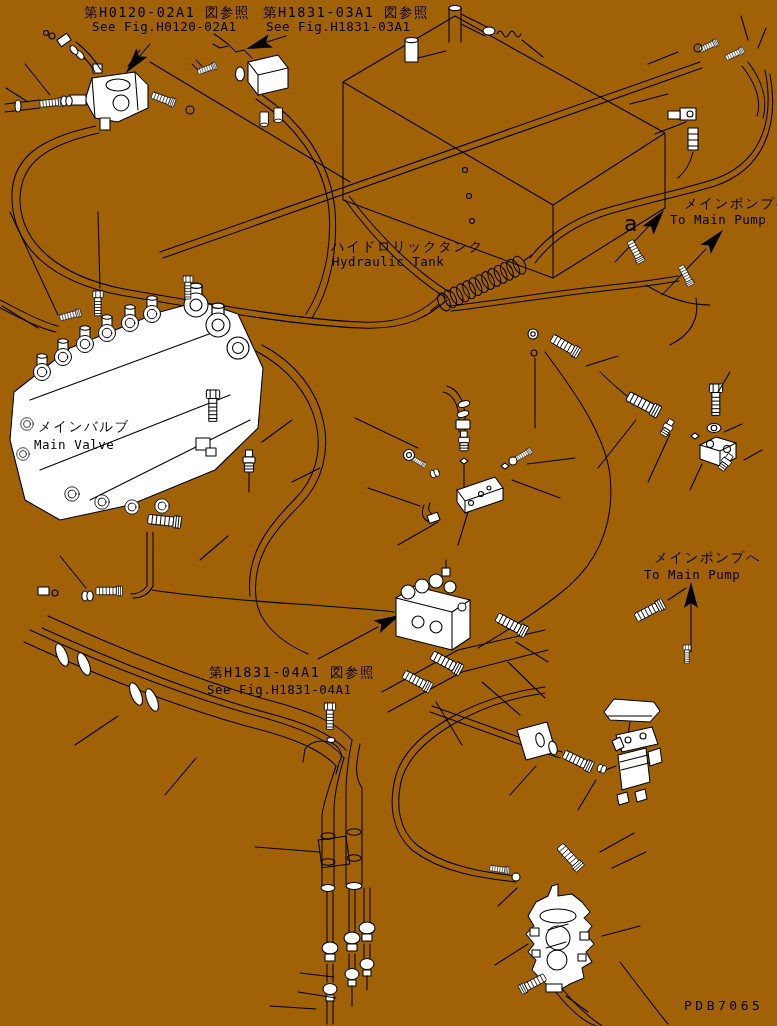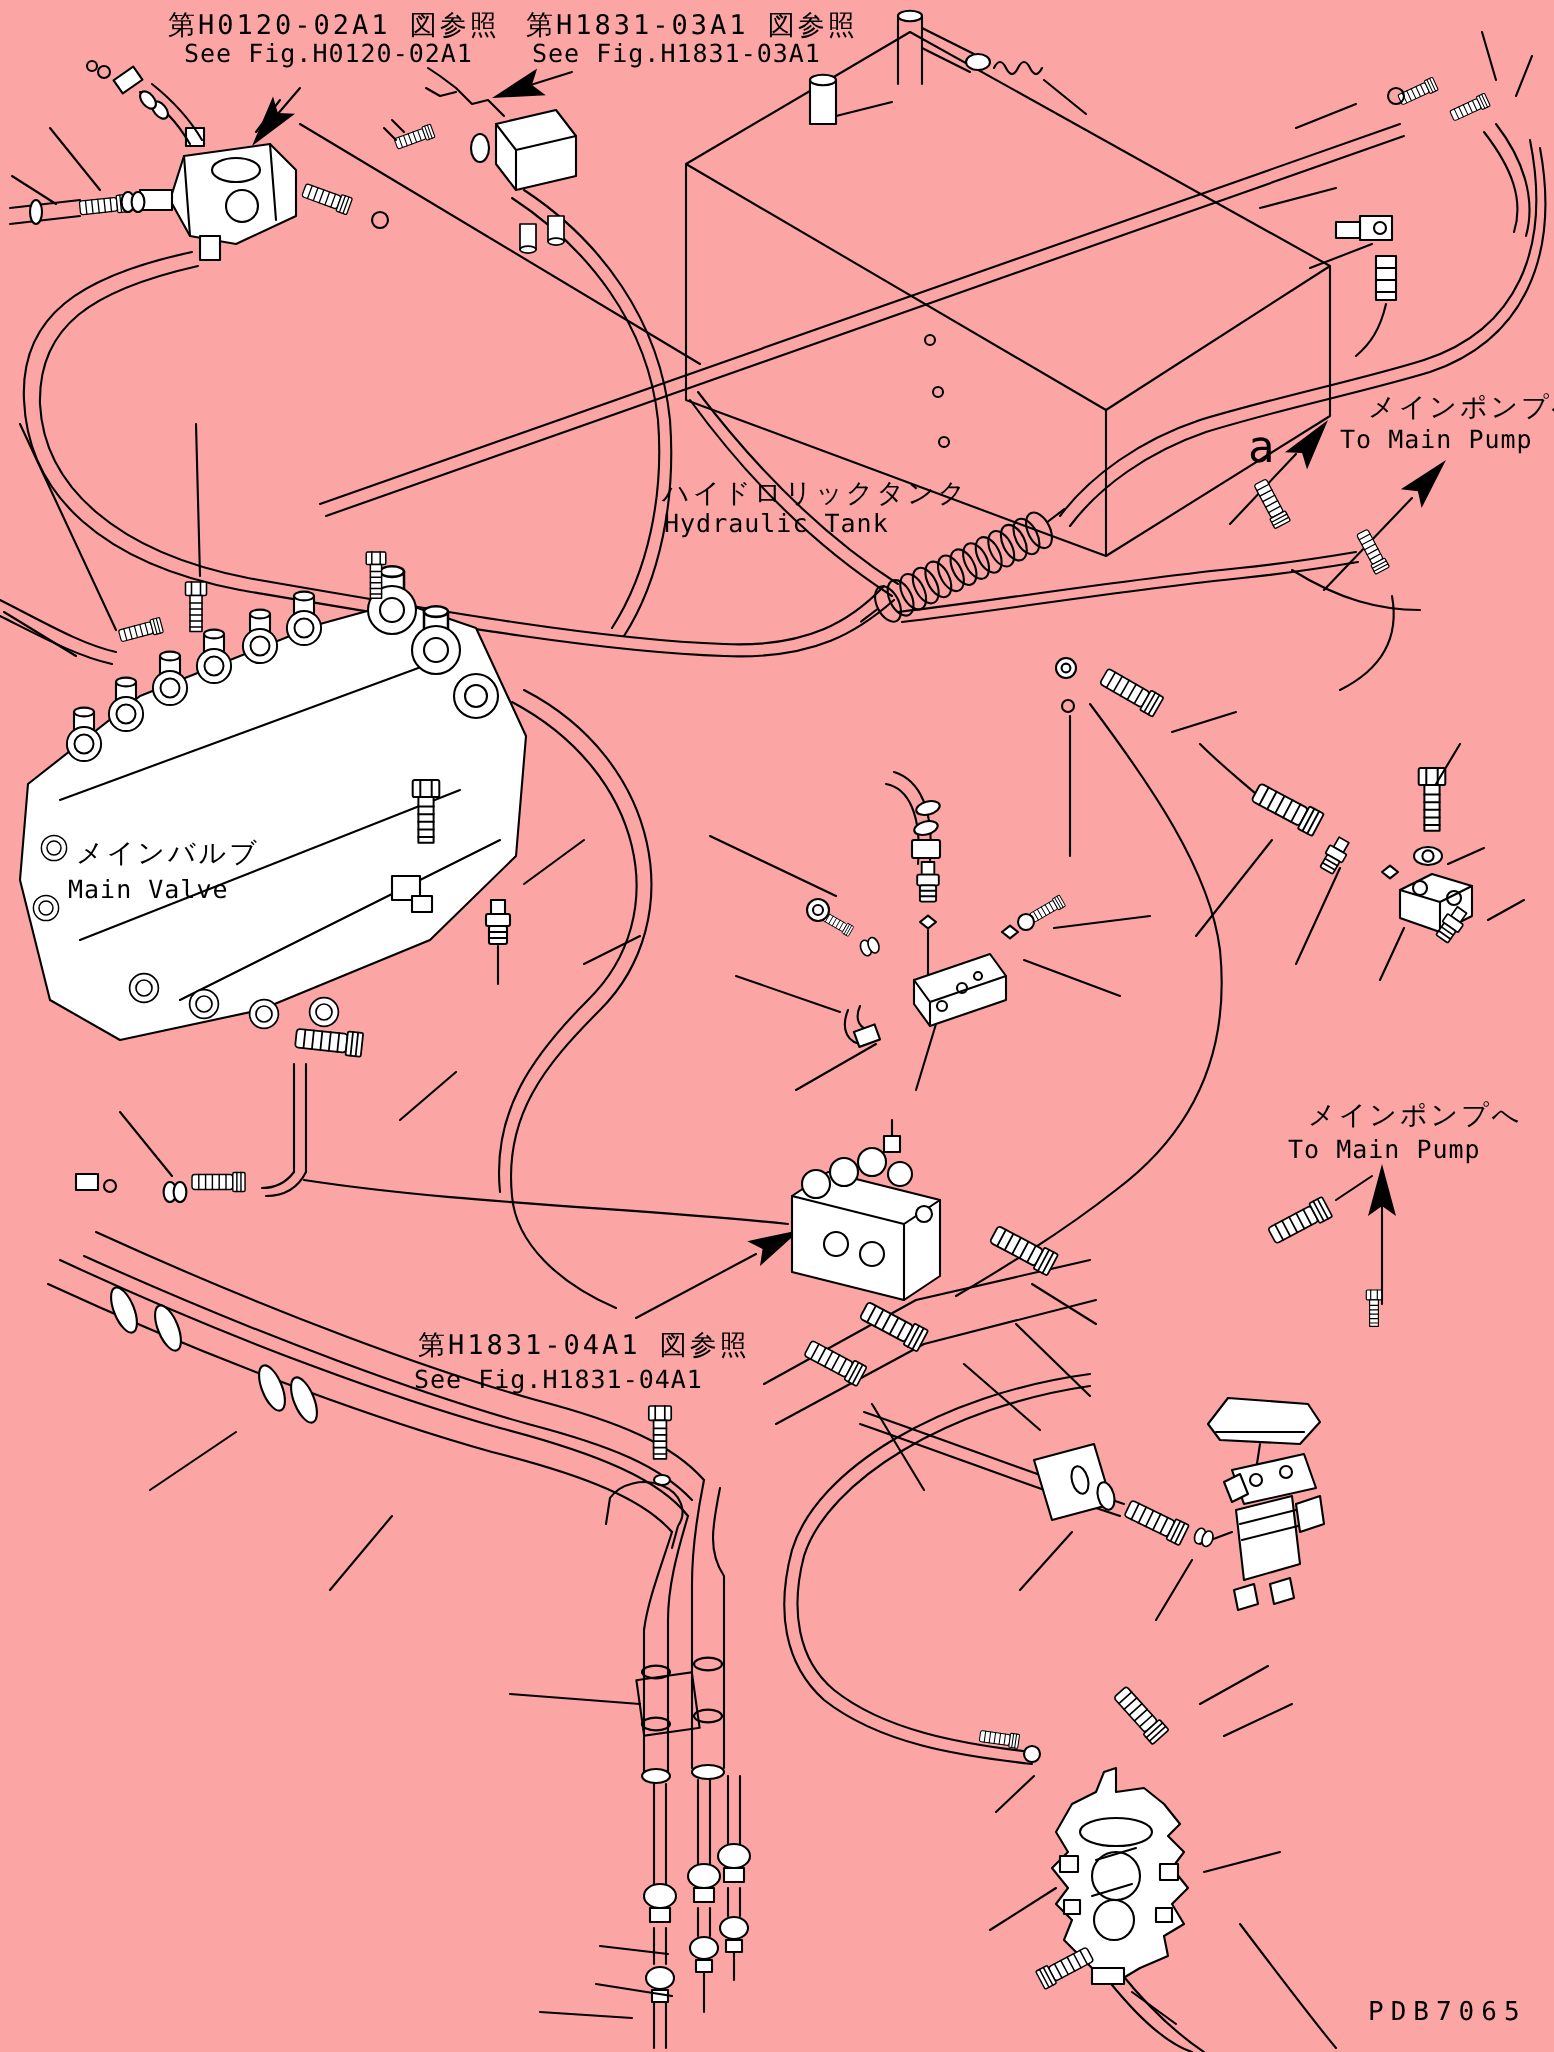--- a/index.html
+++ b/index.html
@@ -1,16 +1,16 @@
 <!DOCTYPE html>
 <html><head>
 <meta charset="utf-8">
 <style>
   html,body{margin:0;padding:0;background:#fff;}
-  .stage{position:relative;width:777px;height:1026px;background:#fca5a5;overflow:hidden;}
+  .stage{position:relative;width:777px;height:1026px;background:#a16207;overflow:hidden;}
   svg{display:block;}
   .ln{stroke:#000;fill:none;stroke-width:1.05;stroke-linecap:round;stroke-linejoin:round;}
   .w{fill:#fff;}
   .b{fill:#000;stroke:none;}
   text{fill:#000;stroke:none;}
   .jp{font:13.5px "DejaVu Sans Mono","DejaVu Sans",monospace;letter-spacing:1.5px;}
   .en{font:12.5px "DejaVu Sans Mono","DejaVu Sans",monospace;letter-spacing:0.5px;}
   .mk{font:22px "DejaVu Sans Mono","DejaVu Sans",monospace;}
   .cd{font:13px "DejaVu Sans Mono","DejaVu Sans",monospace;letter-spacing:3.5px;}
 </style>

